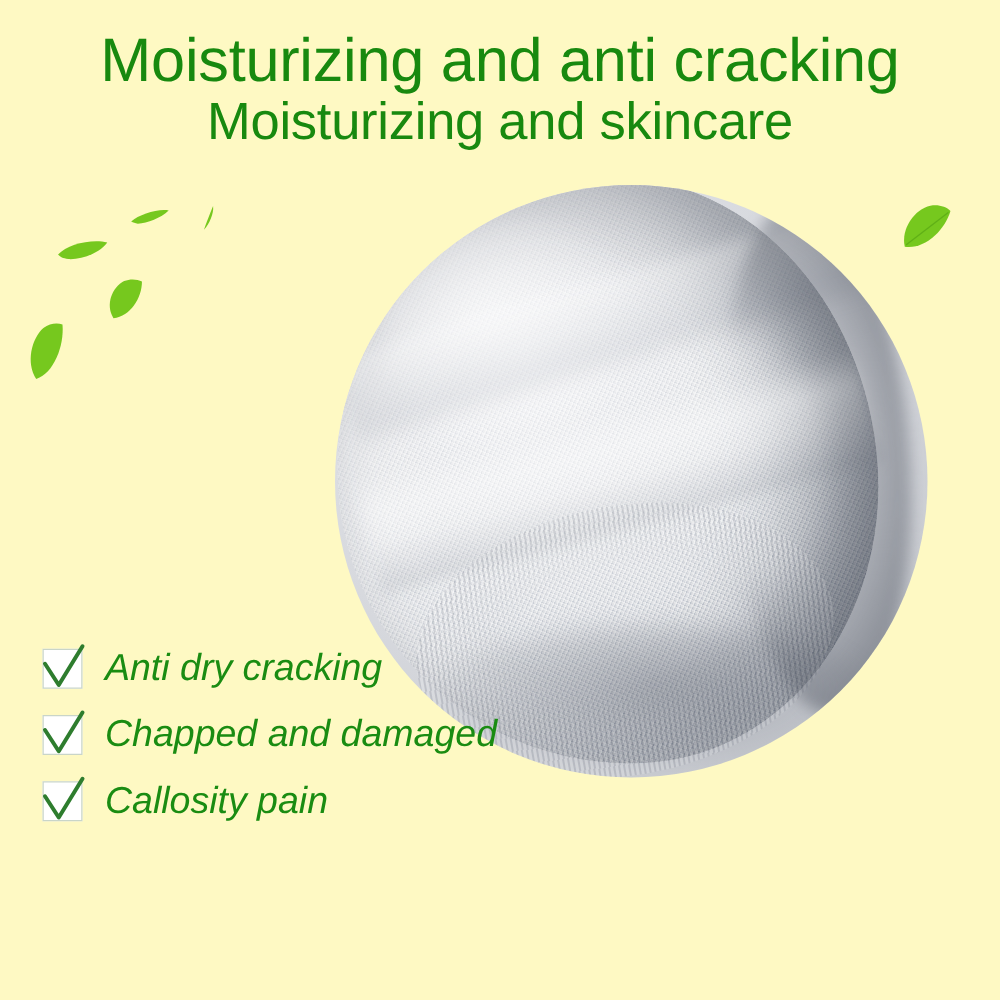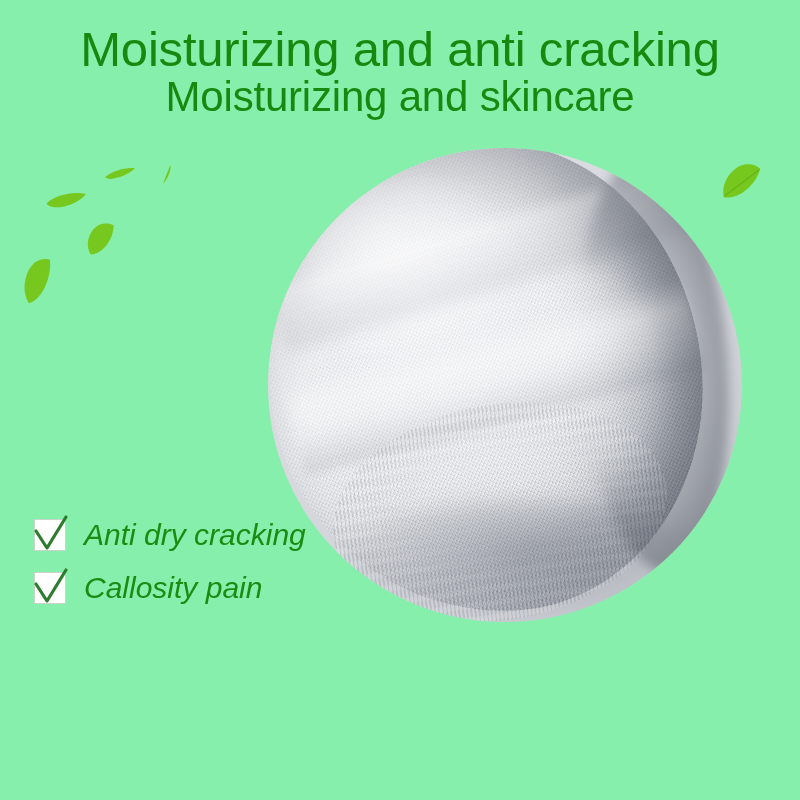--- a/index.html
+++ b/index.html
@@ -13,21 +13,21 @@
     overflow: hidden;
     font-family: "Liberation Sans", sans-serif;
     position: relative;
   }
 
   #poster {
     position: absolute;
     left: 0; top: 0;
     width: 800px;
     height: 800px;
-    background: #86efac;
+    background: #fef9c3;
     overflow: hidden;
   }
 
   
   .headline {
     position: absolute;
     left: 0;
     top: 24px;
     width: 800px;
     text-align: center;
@@ -293,17 +293,25 @@
           </svg>
         </span>
         <span class="check-label">Anti dry cracking</span>
       </div>
       <div class="check-row">
         <span class="check-box">
           <svg viewBox="0 0 38 40">
             <path d="M4 17 L15 34 L34 3" fill="none" stroke="#2e7d2e" stroke-width="3.2" stroke-linecap="round" stroke-linejoin="round"></path>
           </svg>
         </span>
+        <span class="check-label">Chapped and damaged</span>
+      </div>
+      <div class="check-row">
+        <span class="check-box">
+          <svg viewBox="0 0 38 40">
+            <path d="M4 17 L15 34 L34 3" fill="none" stroke="#2e7d2e" stroke-width="3.2" stroke-linecap="round" stroke-linejoin="round"></path>
+          </svg>
+        </span>
         <span class="check-label">Callosity pain</span>
       </div>
     </div>
 
 </div>
 
 </body></html>

